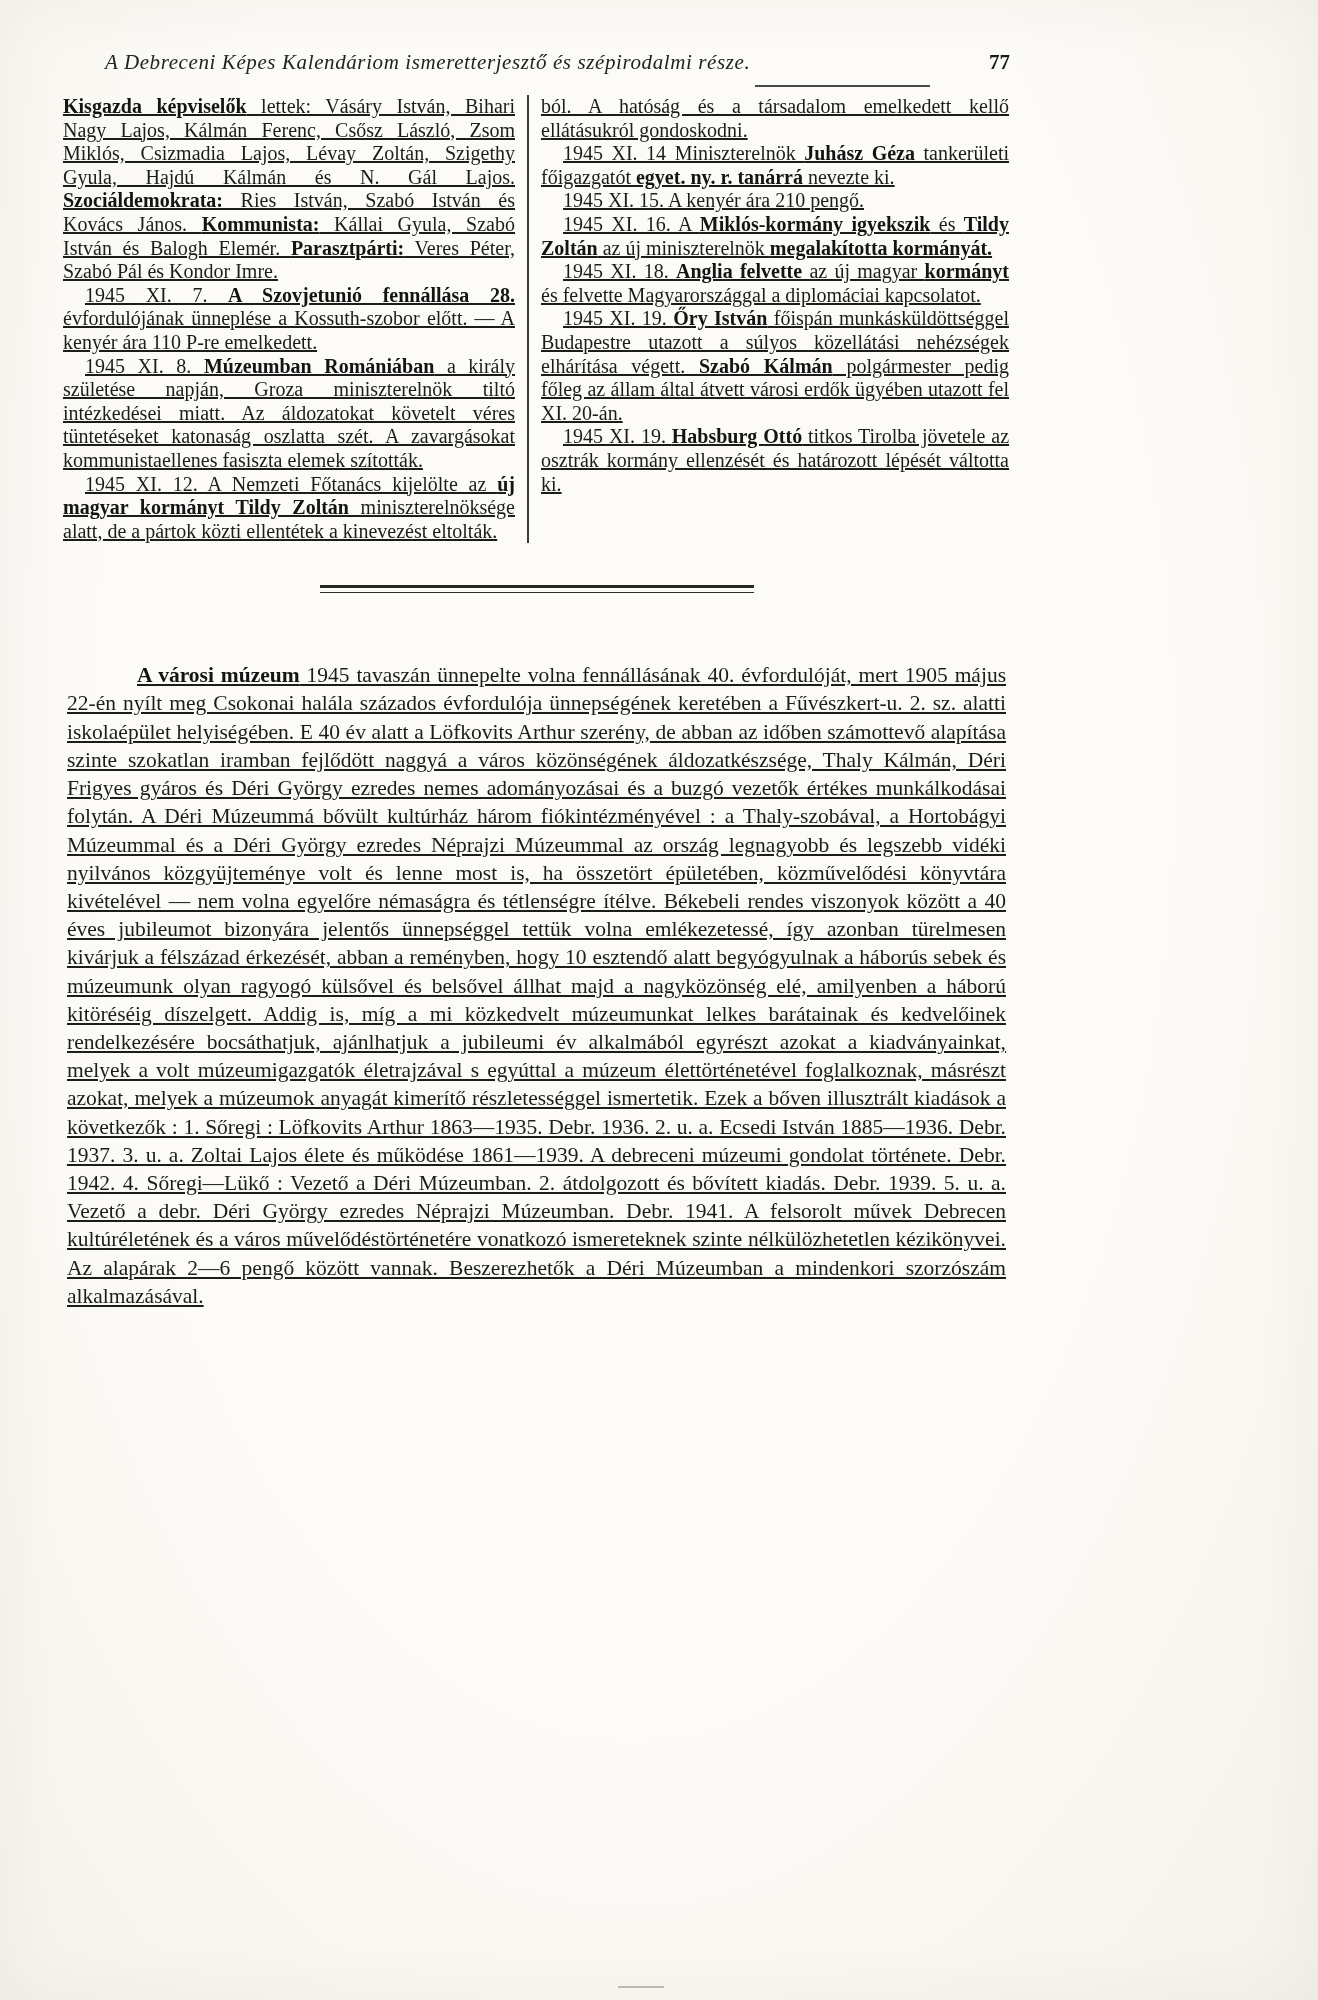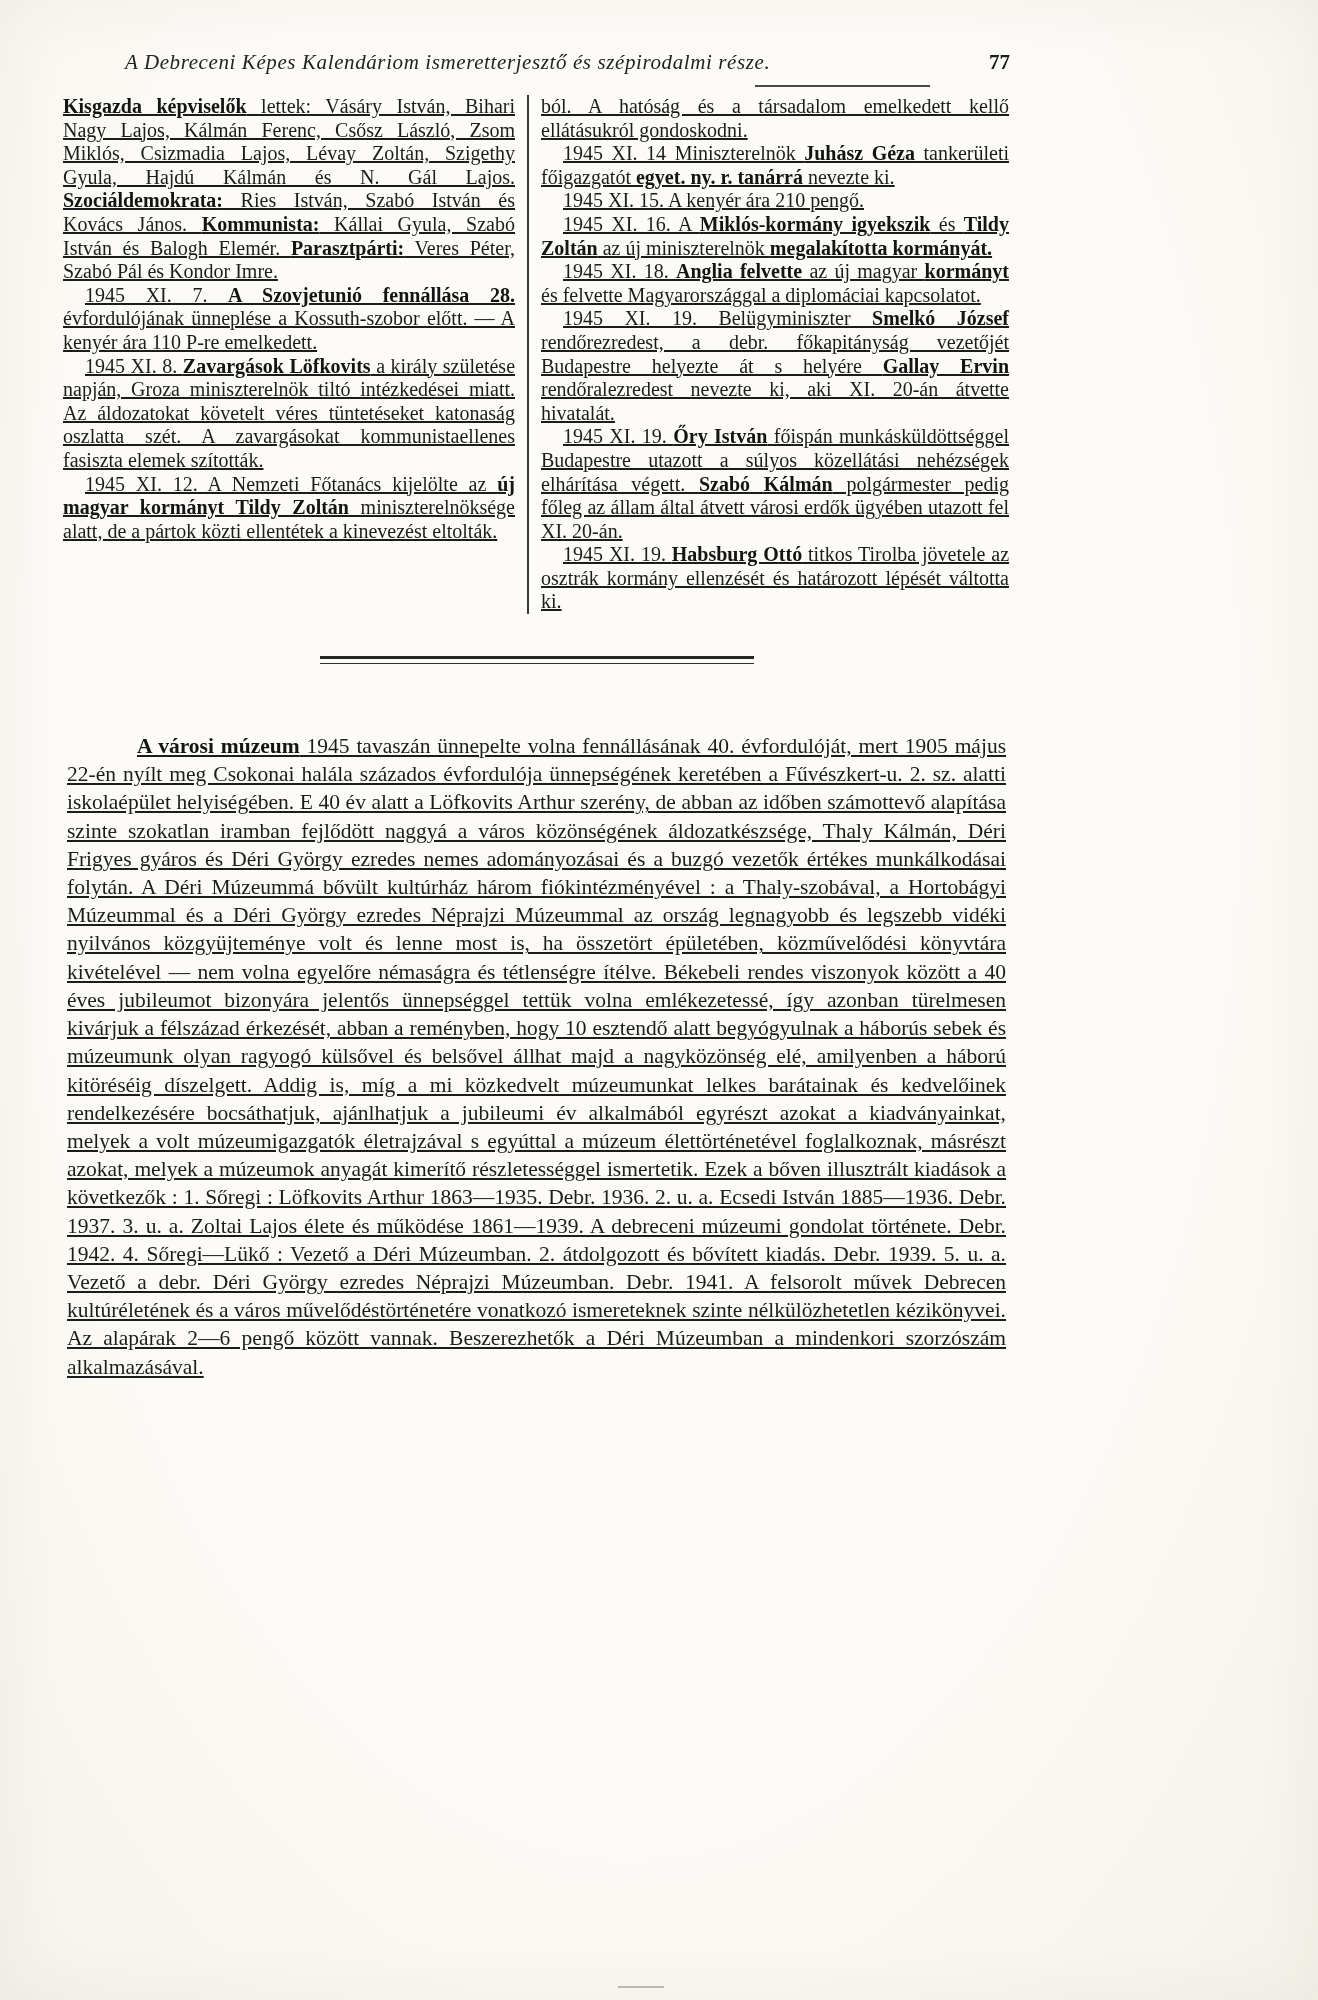--- a/index.html
+++ b/index.html
@@ -20,21 +20,21 @@
   
   .running-head {
     position: absolute;
     left: 63px;
     top: 50px;
     width: 947px;
     display: flex;
     align-items: baseline;
   }
   .head-title {
-    margin-left: 62px;
+    margin-left: 42px;
     font-style: italic;
     font-size: 21px;
     letter-spacing: 0.6px;
     color: #222;
     white-space: nowrap;
     text-align: center;
   }
   .head-pagenum {
     margin-left: auto;
     font-weight: bold;
@@ -128,31 +128,30 @@
     <span class="head-pagenum">77</span>
   </header>
   <span class="head-underline"></span>
 
   <main class="content">
 
     <section class="columns">
       <div class="col">
           <p><b>Kisgazda képviselők</b> lettek: Vásáry István, Bihari Nagy Lajos, Kálmán Ferenc, Csősz László, Zsom Miklós, Csizmadia Lajos, Lévay Zoltán, Szigethy Gyula, Hajdú Kálmán és N. Gál Lajos. <b>Szociáldemokrata:</b> Ries István, Szabó István és Kovács János. <b>Kommunista:</b> Kállai Gyula, Szabó István és Balogh Elemér. <b>Parasztpárti:</b> Veres Péter, Szabó Pál és Kondor Imre.</p>
           <p class="indent">1945 XI. 7. <b>A Szovjetunió fennállása 28.</b> évfordulójának ünneplése a Kossuth-szobor előtt. — A kenyér ára 110 P-re emelkedett.</p>
-          <p class="indent">1945 XI. 8. <b>Zavargások Löfkovits</b> a király születése napján, Groza miniszterelnök tiltó intézkedései miatt. Az áldozatokat követelt véres tüntetéseket katonaság oszlatta szét. A zavargásokat kommunistaellenes fasiszta elemek szították.</p>
+          <p class="indent">1945 XI. 8. <b>Múzeumban Romániában</b> a király születése napján, Groza miniszterelnök tiltó intézkedései miatt. Az áldozatokat követelt véres tüntetéseket katonaság oszlatta szét. A zavargásokat kommunistaellenes fasiszta elemek szították.</p>
           <p class="indent">1945 XI. 12. A Nemzeti Főtanács kijelölte az <b>új magyar kormányt Tildy Zoltán</b> miniszterelnöksége alatt, de a pártok közti ellentétek a kinevezést eltolták.</p>
         </div>
       <div class="col-rule"></div>
       <div class="col">
           <p>ból. A hatóság és a társadalom emelkedett kellő ellátásukról gondoskodni.</p>
           <p class="indent">1945 XI. 14 Miniszterelnök <b>Juhász Géza</b> tankerületi főigazgatót <b>egyet. ny. r. tanárrá</b> nevezte ki.</p>
           <p class="indent">1945 XI. 15. A kenyér ára 210 pengő.</p>
           <p class="indent">1945 XI. 16. A <b>Miklós-kormány igyekszik</b> és <b>Tildy Zoltán</b> az új miniszterelnök <b>megalakította kormányát.</b></p>
           <p class="indent">1945 XI. 18. <b>Anglia felvette</b> az új magyar <b>kormányt</b> és felvette Magyarországgal a diplomáciai kapcsolatot.</p>
-          <p class="indent">1945 XI. 19. Belügyminiszter <b>Smelkó József</b> rendőrezredest, a debr. főkapitányság vezetőjét Budapestre helyezte át s helyére <b>Gallay Ervin</b> rendőralezredest nevezte ki, aki XI. 20-án átvette hivatalát.</p>
           <p class="indent">1945 XI. 19. <b>Őry István</b> főispán munkásküldöttséggel Budapestre utazott a súlyos közellátási nehézségek elhárítása végett. <b>Szabó Kálmán</b> polgármester pedig főleg az állam által átvett városi erdők ügyében utazott fel XI. 20-án.</p>
           <p class="indent">1945 XI. 19. <b>Habsburg Ottó</b> titkos Tirolba jövetele az osztrák kormány ellenzését és határozott lépését váltotta ki.</p>
         </div>
     </section>
 
     <div class="double-rule">
       <span class="dr-top"></span>
       <span class="dr-bottom"></span>
     </div>
 

